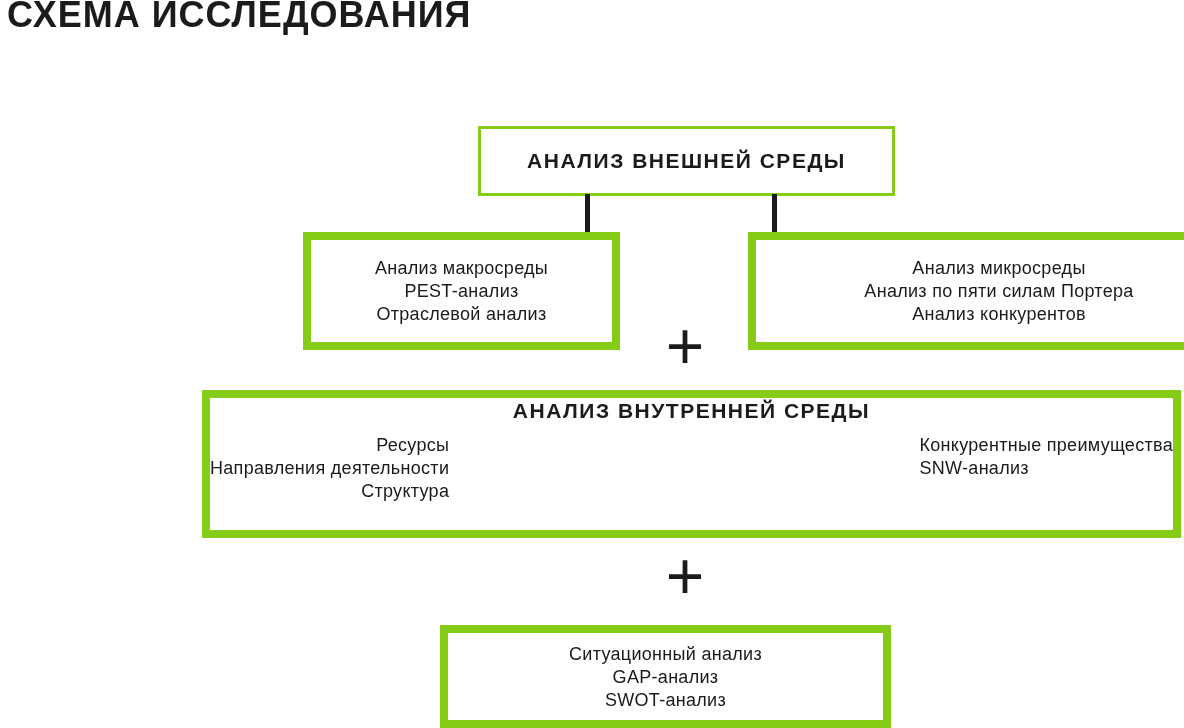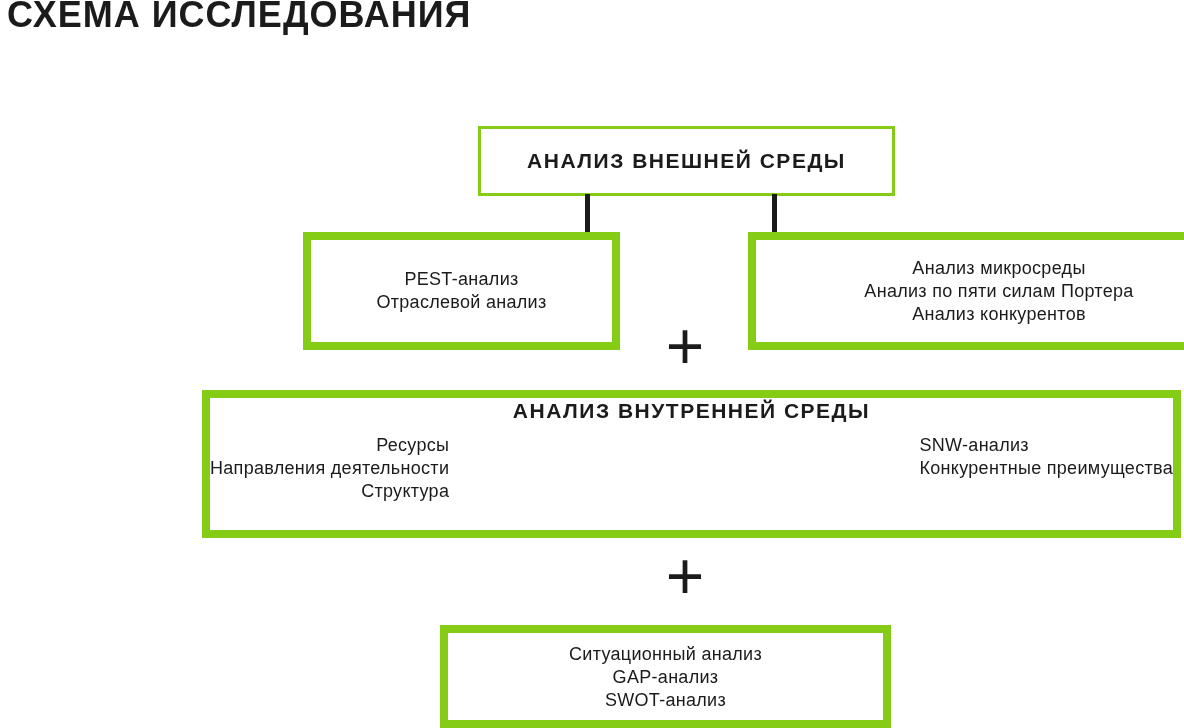--- a/index.html
+++ b/index.html
@@ -120,20 +120,21 @@
   <div class="page-title">СХЕМА ИССЛЕДОВАНИЯ</div>
 
   <div class="box external-box">
     <div class="box-heading">АНАЛИЗ ВНЕШНЕЙ СРЕДЫ</div>
   </div>
 
   <div class="connector connector-left"></div>
   <div class="connector connector-right"></div>
 
   <div class="box macro-box">
+    <div class="box-line">Анализ макросреды</div>
     <div class="box-line">PEST-анализ</div>
     <div class="box-line">Отраслевой анализ</div>
   </div>
 
   <div class="box micro-box">
     <div class="box-line">Анализ микросреды</div>
     <div class="box-line">Анализ по пяти силам Портера</div>
     <div class="box-line">Анализ конкурентов</div>
   </div>
 
@@ -141,22 +142,22 @@
 
   <div class="box internal-box">
     <div class="box-heading">АНАЛИЗ ВНУТРЕННЕЙ СРЕДЫ</div>
     <div class="internal-cols">
       <div class="internal-col left">
         <div class="box-line">Ресурсы</div>
         <div class="box-line">Направления деятельности</div>
         <div class="box-line">Структура</div>
       </div>
       <div class="internal-col right">
+        <div class="box-line">Конкурентные преимущества</div>
         <div class="box-line">SNW-анализ</div>
-        <div class="box-line">Конкурентные преимущества</div>
       </div>
     </div>
   </div>
 
   <div class="plus plus-2">+</div>
 
   <div class="box situational-box">
     <div class="box-line">Ситуационный анализ</div>
     <div class="box-line">GAP-анализ</div>
     <div class="box-line">SWOT-анализ</div>

